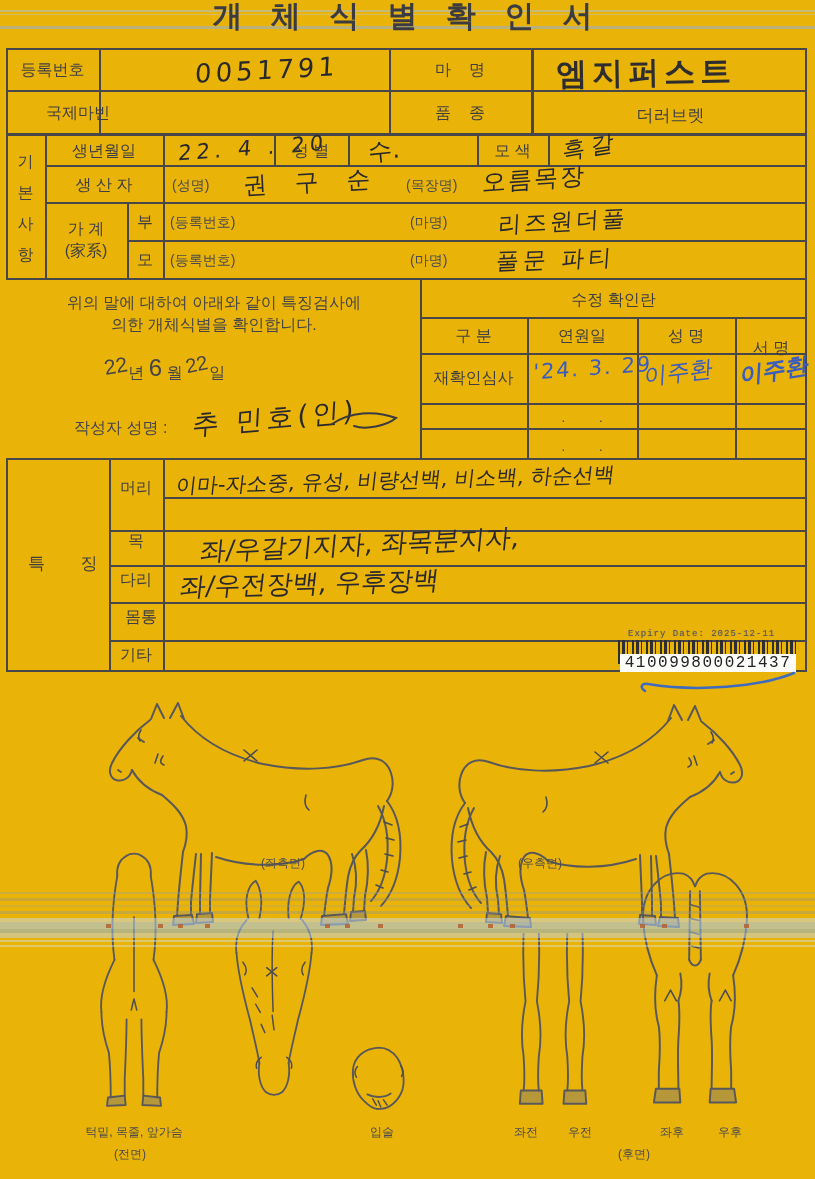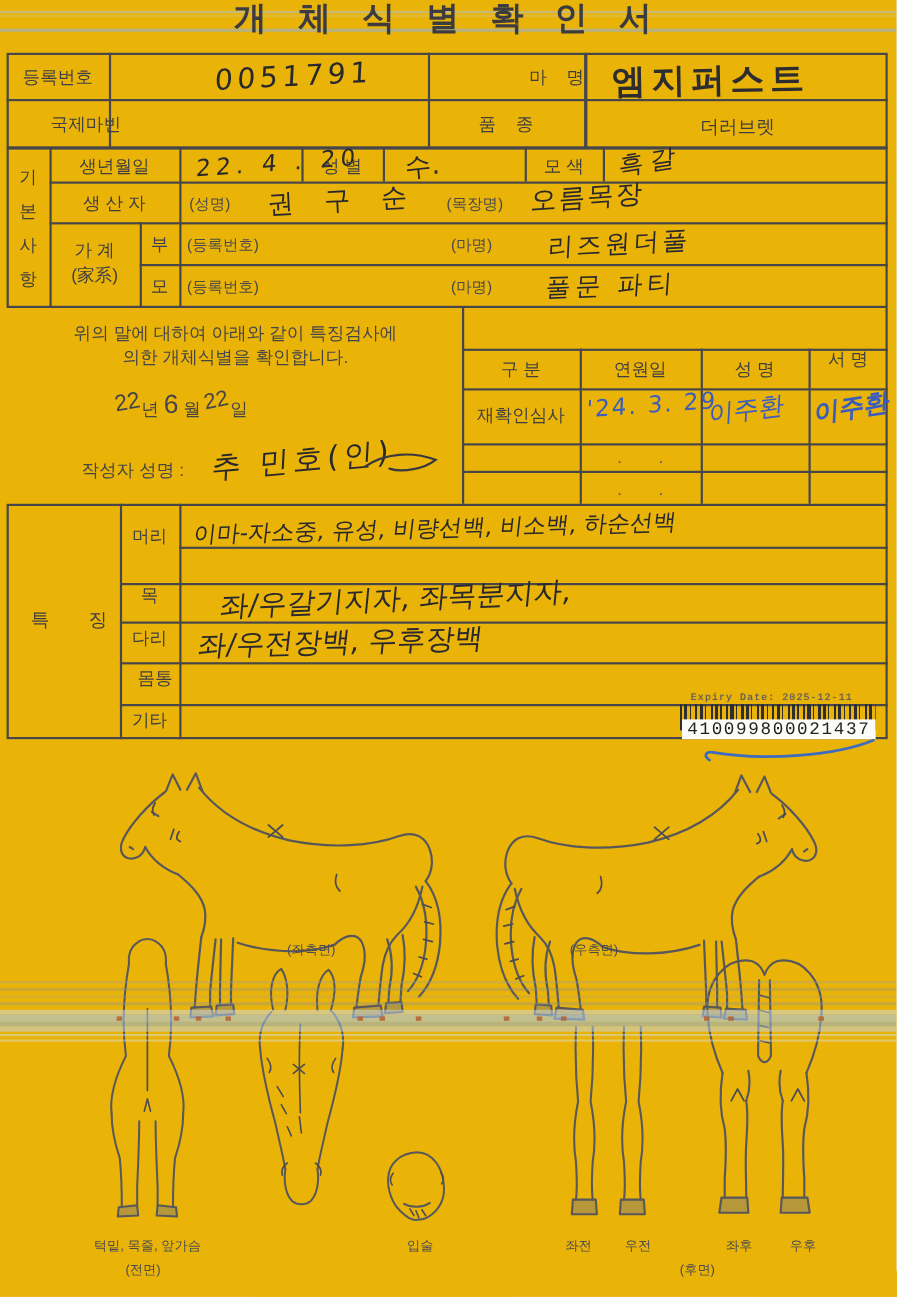--- a/index.html
+++ b/index.html
@@ -37,21 +37,21 @@
   <div class="abs ctr" style="left:0;top:-4px;width:815px;font-size:30px;font-weight:bold;letter-spacing:10px;color:#3c3c40;">개 체 식 별 확 인 서</div>
 
   <div class="box" style="left:6px;top:48px;width:801px;height:87px;"></div>
   <div class="hl" style="left:6px;top:90px;width:801px;"></div>
   <div class="vl" style="left:99px;top:48px;height:87px;"></div>
   <div class="vl" style="left:389px;top:48px;height:87px;"></div>
   <div class="vl" style="left:531px;top:48px;height:87px;width:3px;"></div>
 
   <div class="abs lbl ctr" style="left:6px;top:60px;width:93px;">등록번호</div>
   <div class="hw" style="left:195px;top:55px;font-size:26px;letter-spacing:4px;transform:rotate(-3deg) skewX(-6deg);">0051791</div>
-  <div class="abs lbl ctr pre" style="left:389px;top:60px;width:142px;text-align:right;">마    명</div>
+  <div class="abs lbl ctr pre" style="left:389px;top:60px;width:142px;">마    명</div>
   <div class="hw" style="left:556px;top:52px;font-size:31px;font-weight:900;letter-spacing:5px;color:#2d2d30;transform:rotate(-1deg);">엠지퍼스트</div>
 
   <div class="abs lbl ctr" style="left:20px;top:103px;width:116px;">국제마빈</div>
   <div class="abs lbl ctr" style="left:99px;top:103px;width:290px;"></div>
   <div class="abs lbl ctr pre" style="left:389px;top:103px;width:142px;">품    종</div>
   <div class="abs lbl ctr" style="left:534px;top:104px;width:273px;font-size:17px;">더러브렛</div>
 
   <div class="box" style="left:6px;top:134px;width:801px;height:146px;"></div>
   <div class="vl" style="left:45px;top:134px;height:146px;"></div>
   <div class="vl" style="left:163px;top:134px;height:146px;"></div>
@@ -106,33 +106,34 @@
     <span class="hwx" style="font-size:24px;display:inline-block;transform:translateY(-2px);font-weight:500;">6</span> <span>월</span>
     <span class="hwx" style="font-size:20px;display:inline-block;transform:rotate(-12deg) translateY(-7px);font-weight:500;">22</span><span>일</span>
   </div>
 
   <div class="abs" style="left:74px;top:418px;font-size:16px;color:#454548;">작성자 성명 :</div>
   <div class="hw" style="left:192px;top:400px;font-size:27px;letter-spacing:4px;transform:rotate(-5deg) skewX(-8deg);">추 민호(인)</div>
   <svg class="abs" style="left:330px;top:408px;" width="70" height="26" viewBox="0 0 70 26">
     <path d="M2,16 C20,4 44,2 66,10 C56,18 36,22 24,18" stroke="#3a3a3e" stroke-width="2" fill="none" stroke-linecap="round"></path>
   </svg>
 
+  <div class="abs ctr" style="left:420px;top:290px;width:387px;font-size:16px;">수정 확인란</div>
   <div class="hl" style="left:420px;top:317px;width:387px;"></div>
   <div class="hl" style="left:420px;top:353px;width:387px;"></div>
   <div class="hl" style="left:420px;top:403px;width:387px;"></div>
   <div class="hl" style="left:420px;top:428px;width:387px;"></div>
   <div class="vl" style="left:527px;top:317px;height:141px;"></div>
   <div class="vl" style="left:637px;top:317px;height:141px;"></div>
   <div class="vl" style="left:735px;top:317px;height:141px;"></div>
   <div class="vl" style="left:805px;top:280px;height:178px;"></div>
 
   <div class="abs lbl ctr" style="left:420px;top:326px;width:107px;">구 분</div>
   <div class="abs lbl ctr" style="left:527px;top:326px;width:110px;">연원일</div>
   <div class="abs lbl ctr" style="left:637px;top:326px;width:98px;">성 명</div>
-  <div class="abs lbl ctr" style="left:735px;top:317px;width:72px;">서 명</div>
+  <div class="abs lbl ctr" style="left:735px;top:338px;width:72px;">서 명</div>
 
   <div class="abs lbl ctr" style="left:420px;top:368px;width:107px;font-size:16px;">재확인심사</div>
   <div class="hw hwblue" style="left:533px;top:356px;font-size:21px;letter-spacing:2px;transform:rotate(-4deg) skewX(-6deg);">'24. 3. 29</div>
   <div class="hw hwblue" style="left:644px;top:357px;font-size:23px;transform:rotate(-7deg) skewX(-10deg);">이주환</div>
   <div class="hw hwblue" style="left:740px;top:355px;font-size:23px;font-weight:bold;transform:rotate(-9deg) skewX(-12deg);">이주환</div>
   <div class="abs dots ctr pre" style="left:527px;top:408px;width:110px;">.        .</div>
   <div class="abs dots ctr pre" style="left:527px;top:437px;width:110px;">.        .</div>
 
   <div class="box" style="left:6px;top:458px;width:801px;height:214px;"></div>
   <div class="vl" style="left:109px;top:458px;height:214px;"></div>

